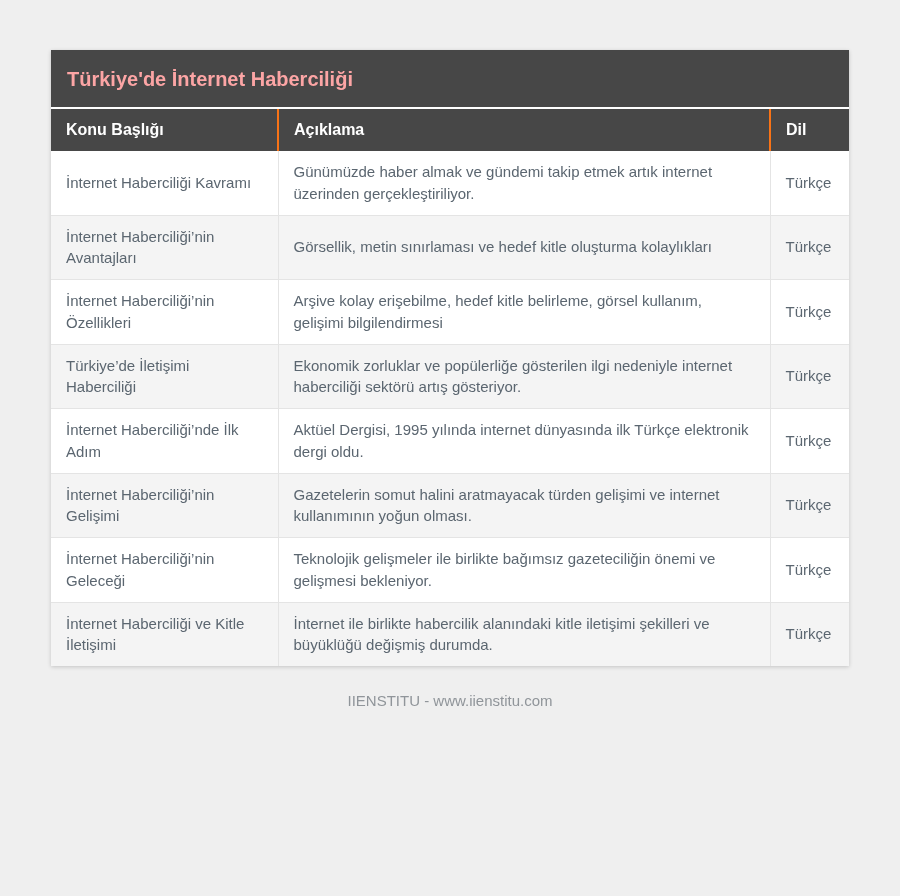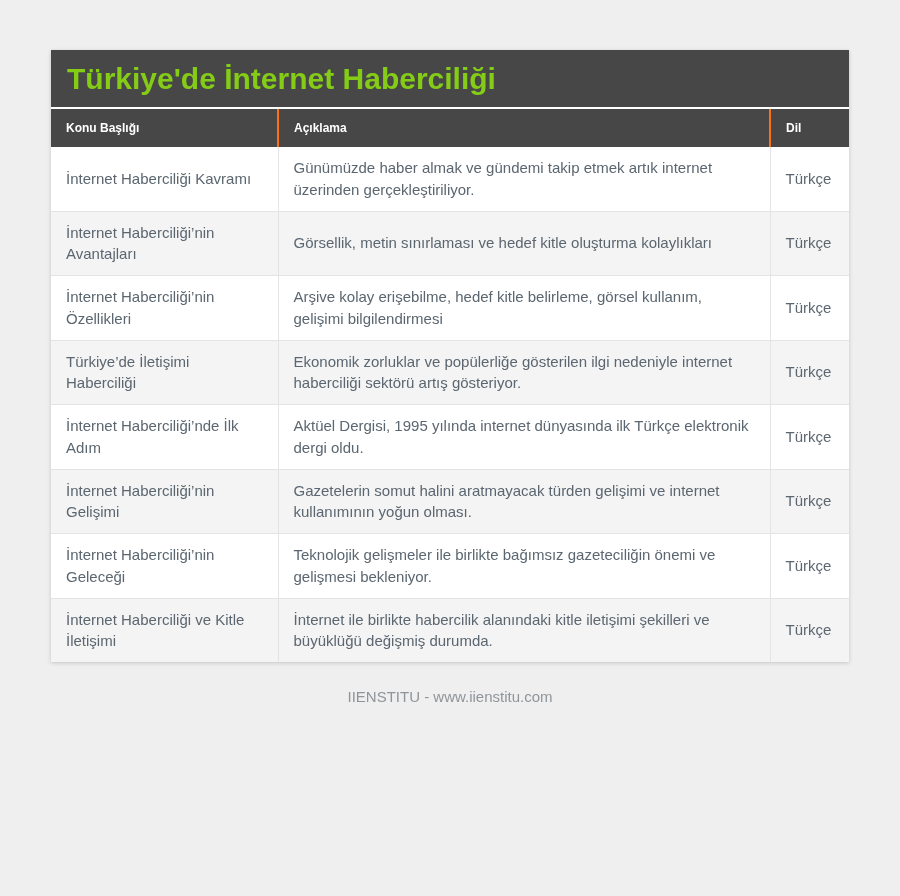--- a/index.html
+++ b/index.html
@@ -24,37 +24,37 @@
   .title-bar {
     background: #474747;
     height: 57px;
     display: flex;
     align-items: center;
     padding: 0 16px;
     margin-bottom: 2px;
   }
   .title-bar h1 {
     margin: 0;
-    color: #84cc16;
-    font-size: 30px;
+    color: #fca5a5;
+    font-size: 20px;
     font-weight: bold;
     line-height: 1.1;
   }
   table.topics {
     width: 100%;
     border-collapse: collapse;
     table-layout: fixed;
   }
   table.topics col.c-topic { width: 227px; }
   table.topics col.c-desc  { width: auto;  }
   table.topics col.c-lang  { width: 79px;  }
   table.topics thead th {
     background: #474747;
     color: #ffffff;
-    font-size: 12px;
+    font-size: 16px;
     font-weight: bold;
     text-align: left;
     padding: 12px 15px;
   }
   table.topics thead th + th {
     border-left: 2px solid #f97316;
     margin-left: 12px;
   }
   table.topics tbody td {
     color: #5b6670;

